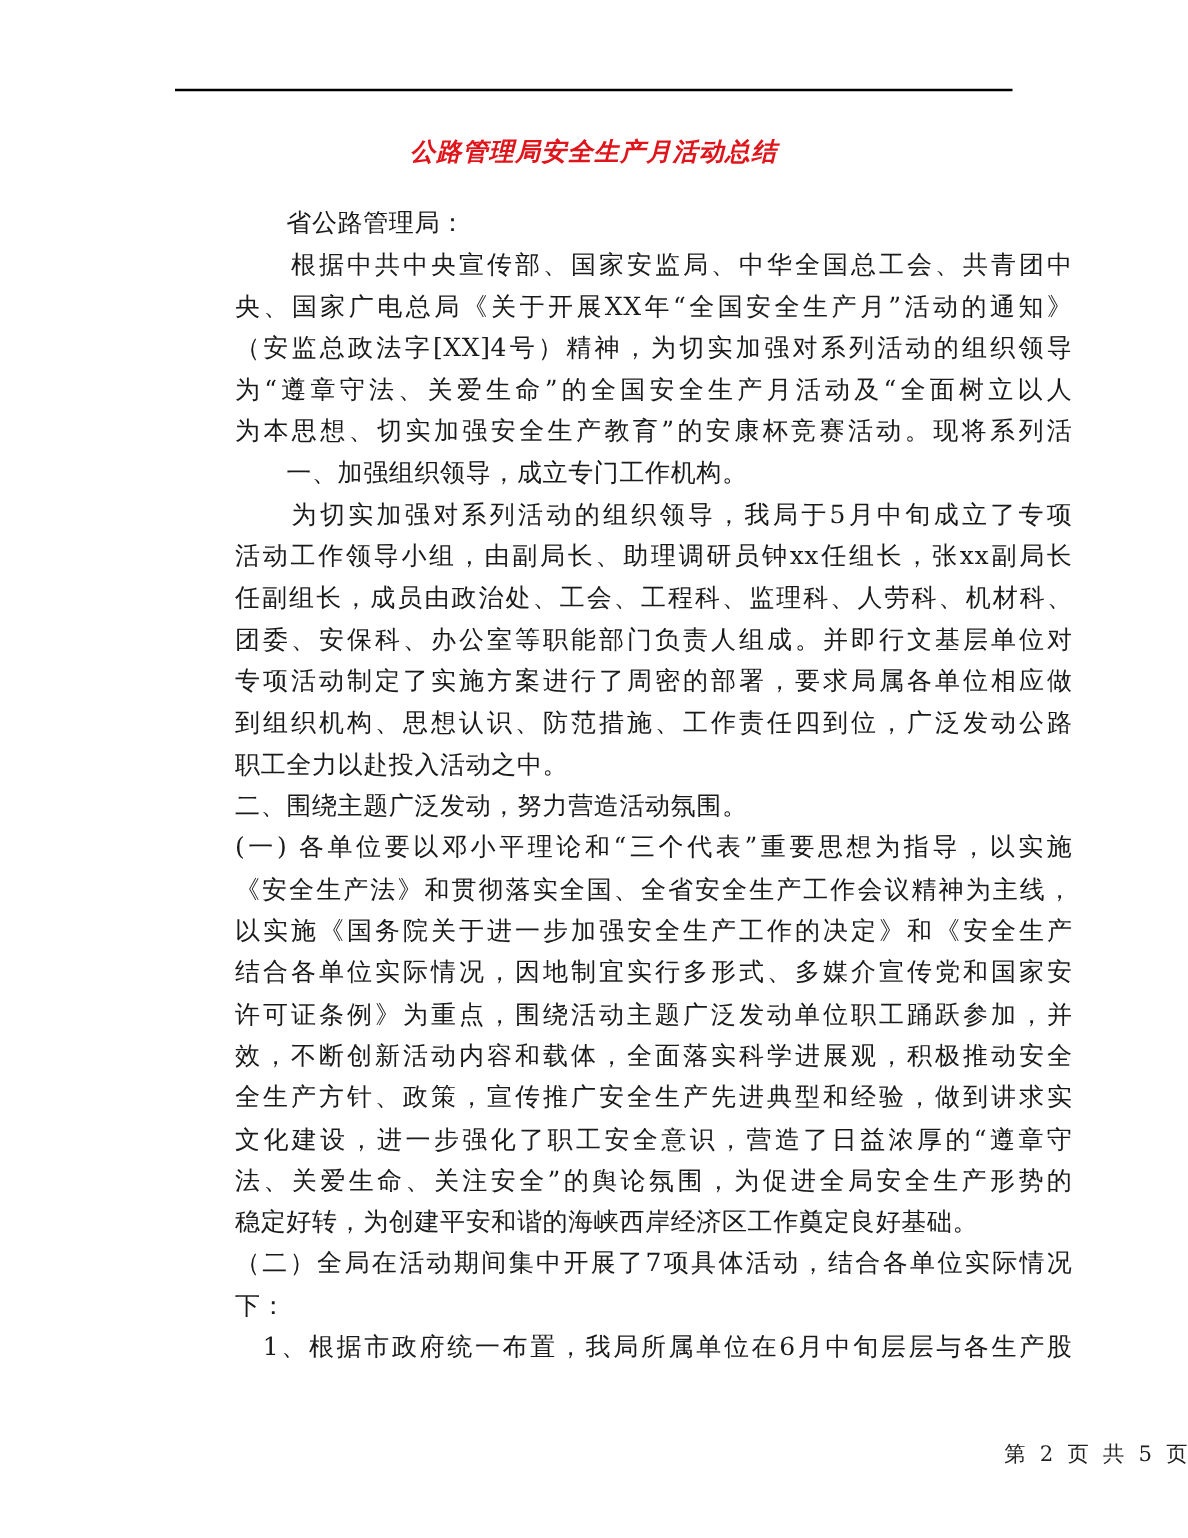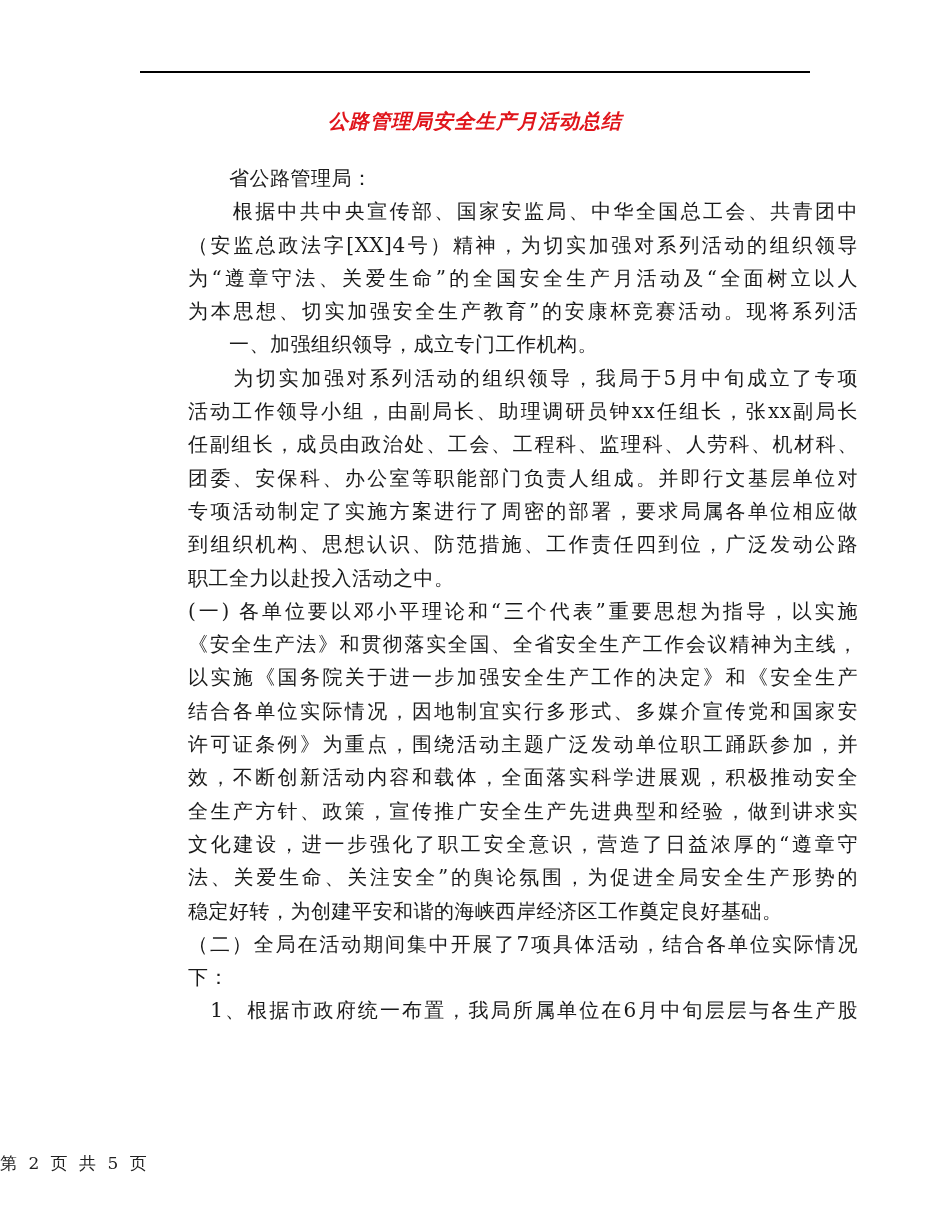--- a/index.html
+++ b/index.html
@@ -6,44 +6,46 @@
   body { width: 950px; height: 1230px; position: relative; overflow: hidden;
          font-family: "DejaVu Serif", "Liberation Serif", serif; color: #1a1a1a; }
   .header-rule { position: absolute; left: 140px; top: 71px; width: 670px; height: 2px; background: #000; }
   .title { position: absolute; left: 140px; width: 670px; top: 108px; text-align: center;
            font-size: 20px; font-weight: bold; color: #e0151b; letter-spacing: 1px;
            font-family: "DejaVu Sans", "Liberation Sans", sans-serif; font-style: italic; }
   .body { position: absolute; left: 140px; top: 162px; width: 670px; margin-left: 48px; }
   .line { height: 33.3px; line-height: 33.3px; font-size: 20px; white-space: nowrap;
           text-align: justify; text-align-last: justify; letter-spacing: 0.5px; }
   .line.left { text-align-last: left; }
-  .footer { position: absolute; left: 0; width: 950px; top: 1152px; text-align: left;
+  .footer { position: absolute; left: 0; width: 950px; top: 1152px; text-align: right;
             font-size: 17px; word-spacing: 6px; color: #222; }
 </style>
 </head>
 <body>
 
 <div class="header-rule"></div>
 
 <div class="title">公路管理局安全生产月活动总结</div>
 
 <div class="body">
   <div class="line left">　　省公路管理局：</div>
   <div class="line">　　根据中共中央宣传部、国家安监局、中华全国总工会、共青团中</div>
+  <div class="line">央、国家广电总局《关于开展XX年“全国安全生产月”活动的通知》</div>
   <div class="line">（安监总政法字[XX]4号）精神，为切实加强对系列活动的组织领导</div>
   <div class="line">为“遵章守法、关爱生命”的全国安全生产月活动及“全面树立以人</div>
   <div class="line">为本思想、切实加强安全生产教育”的安康杯竞赛活动。现将系列活</div>
   <div class="line left">　　一、加强组织领导，成立专门工作机构。</div>
   <div class="line">　　为切实加强对系列活动的组织领导，我局于5月中旬成立了专项</div>
   <div class="line">活动工作领导小组，由副局长、助理调研员钟xx任组长，张xx副局长</div>
   <div class="line">任副组长，成员由政治处、工会、工程科、监理科、人劳科、机材科、</div>
   <div class="line">团委、安保科、办公室等职能部门负责人组成。并即行文基层单位对</div>
   <div class="line">专项活动制定了实施方案进行了周密的部署，要求局属各单位相应做</div>
   <div class="line">到组织机构、思想认识、防范措施、工作责任四到位，广泛发动公路</div>
   <div class="line left">职工全力以赴投入活动之中。</div>
+  <div class="line left">二、围绕主题广泛发动，努力营造活动氛围。</div>
   <div class="line">(一) 各单位要以邓小平理论和“三个代表”重要思想为指导，以实施</div>
   <div class="line">《安全生产法》和贯彻落实全国、全省安全生产工作会议精神为主线，</div>
   <div class="line">以实施《国务院关于进一步加强安全生产工作的决定》和《安全生产</div>
   <div class="line">结合各单位实际情况，因地制宜实行多形式、多媒介宣传党和国家安</div>
   <div class="line">许可证条例》为重点，围绕活动主题广泛发动单位职工踊跃参加，并</div>
   <div class="line">效，不断创新活动内容和载体，全面落实科学进展观，积极推动安全</div>
   <div class="line">全生产方针、政策，宣传推广安全生产先进典型和经验，做到讲求实</div>
   <div class="line">文化建设，进一步强化了职工安全意识，营造了日益浓厚的“遵章守</div>
   <div class="line">法、关爱生命、关注安全”的舆论氛围，为促进全局安全生产形势的</div>
   <div class="line left">稳定好转，为创建平安和谐的海峡西岸经济区工作奠定良好基础。</div>

